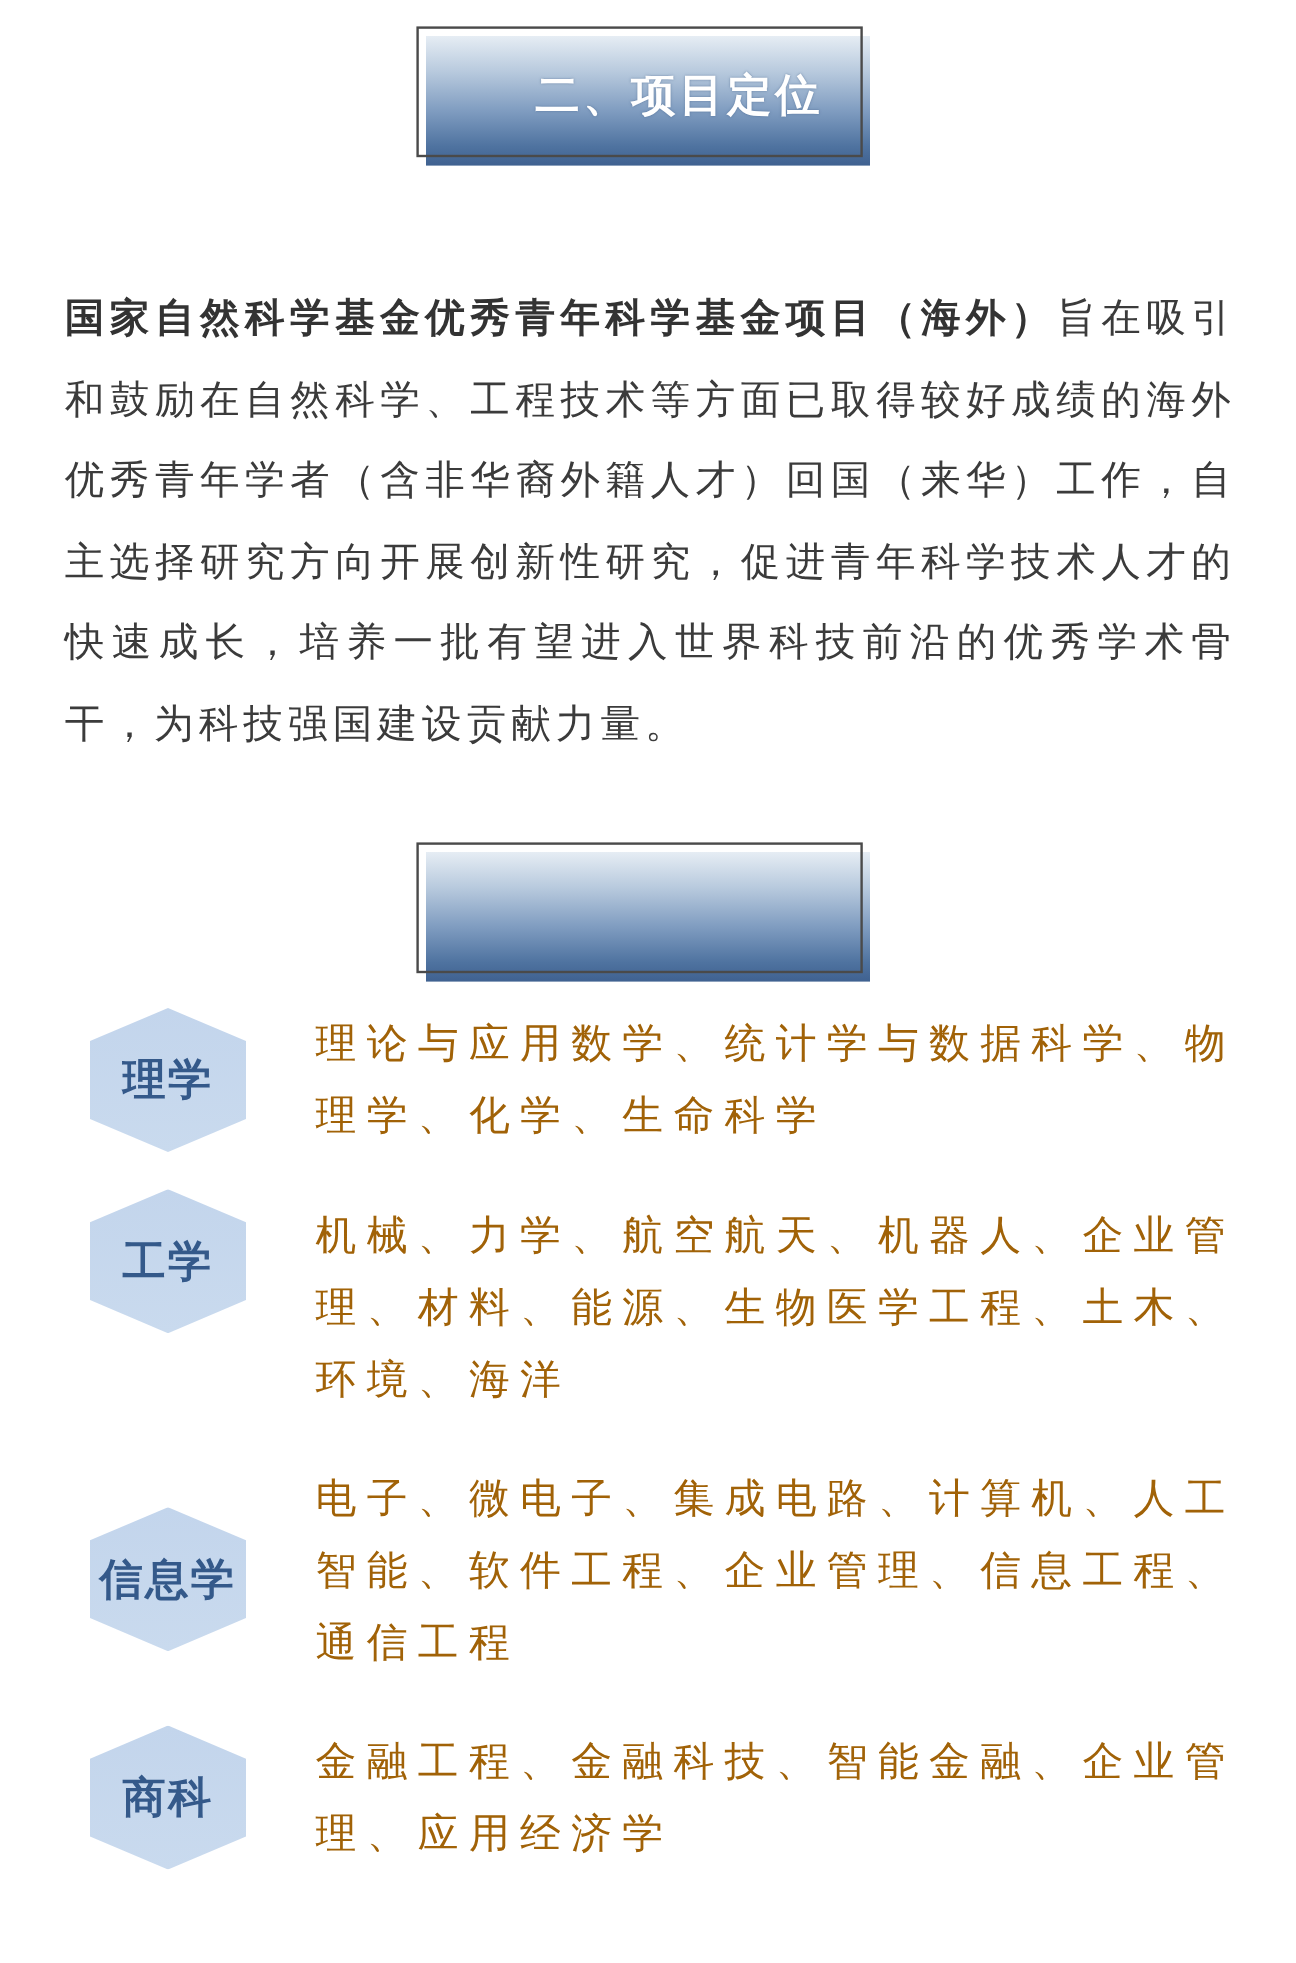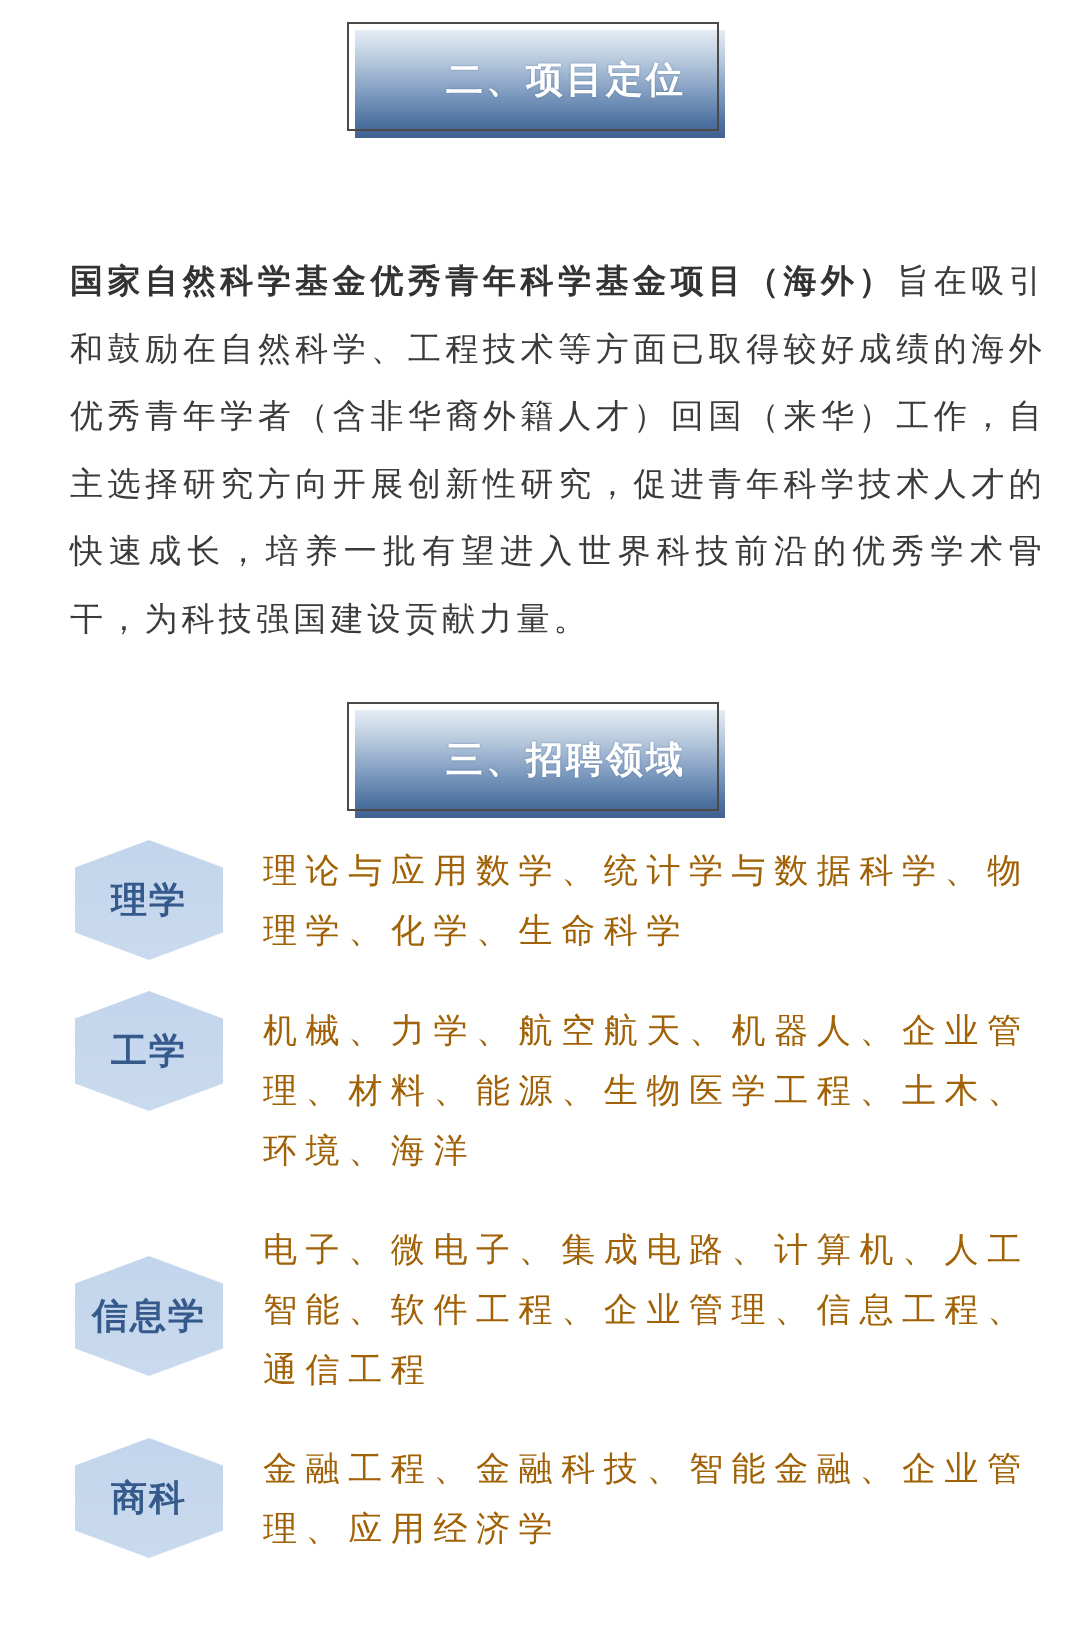--- a/index.html
+++ b/index.html
@@ -23,27 +23,27 @@
     display: flex; align-items: center; justify-content: center;
     color: #ffffff; font-weight: bold; font-size: 37px; letter-spacing: 3px;
     text-shadow: 0 0 2px rgba(60,90,130,0.6); z-index: 3;
   }
   #hdr1 { top: 22px; }
   #hdr2 { top: 702px; }
 
   .intro {
     position: absolute; left: 54px; top: 231px; width: 976px;
     font-size: 33px; line-height: 67.5px; color: #3b3b3b;
-    letter-spacing: 4.2px; text-align: justify; margin: 16px;
+    letter-spacing: 4.2px; text-align: justify; margin: 0;
   }
   .intro .lead { font-weight: bold; color: #333333; }
 
   .field { position: absolute; left: 0; width: 1080px; }
   .hex {
-    position: absolute; left: 75px; width: 148px; height: 120px;
+    position: absolute; left: 75px; width: 130px; height: 120px;
     background: linear-gradient(to bottom, #c3d5ec 0%, #c9daee 100%);
     clip-path: polygon(50% 0%, 100% 23%, 100% 77%, 50% 100%, 0% 77%, 0% 23%);
     display: flex; align-items: center; justify-content: center;
   }
   .hex span {
     color: #34598a; font-weight: bold; font-size: 36px; letter-spacing: 2px;
   }
   .field-text {
     position: absolute; left: 263px; width: 772px; margin: 0;
     font-size: 34px; line-height: 60px; color: #a16207; letter-spacing: 8.6px;
@@ -56,21 +56,20 @@
   <div class="frame"></div>
   <div class="fill"></div>
   <div class="title">二、项目定位</div>
 </div>
 
 <p class="intro"><span class="lead">国家自然科学基金优秀青年科学基金项目（海外）</span><span>旨在吸引和鼓励在自然科学、工程技术等方面已取得较好成绩的海外优秀青年学者（含非华裔外籍人才）回国（来华）工作，自主选择研究方向开展创新性研究，促进青年科学技术人才的快速成长，培养一批有望进入世界科技前沿的优秀学术骨干，为科技强国建设贡献力量。</span></p>
 
 <div class="section-header" id="hdr2">
   <div class="frame"></div>
   <div class="fill"></div>
-  <div class="title">三、招聘领域</div>
 </div>
 
 <div class="field">
   <div class="hex" style="top:840px;">
     <span>理学</span>
   </div>
   <p class="field-text" style="top:840px;">理论与应用数学、统计学与数据科学、物理学、化学、生命科学</p>
 </div>
 
 <div class="field">

